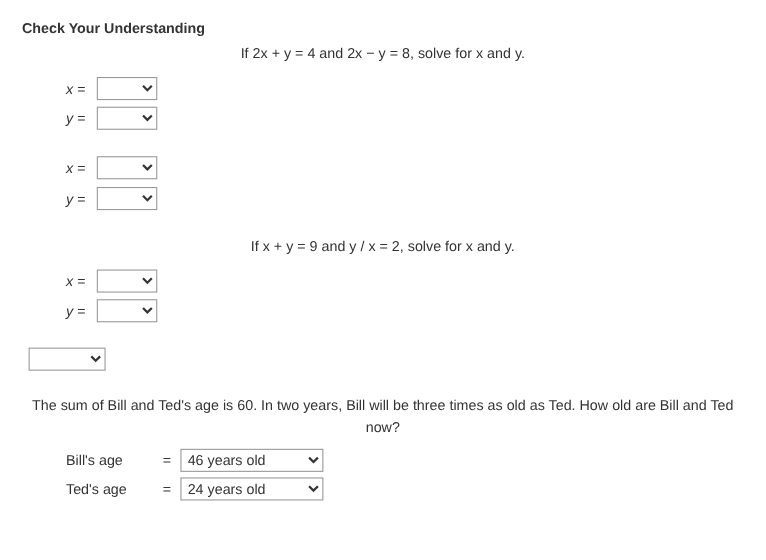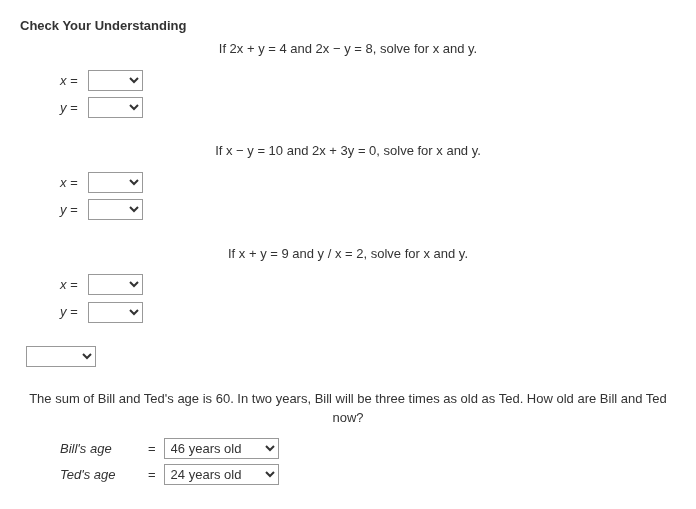--- a/index.html
+++ b/index.html
@@ -57,27 +57,26 @@
     }
     .age-row {
       display: flex;
       align-items: center;
       margin-bottom: 5px;
       margin-left: 40px;
     }
     .age-label {
       width: 80px;
       color: #333;
-      font-style: italic;
     }
     .age-equals {
       margin: 0 8px;
     }
     .age-select {
-      width: 115px;
+      width: 130px;
     }
     .inline-problem {
       display: flex;
       align-items: center;
       flex-wrap: wrap;
       margin-bottom: 22px;
     }
   </style>
 </head>
 <body>
@@ -105,21 +104,20 @@
         <option value="-2">-2</option>
         <option value="0">0</option>
         <option value="2">2</option>
         <option value="4">4</option>
       </select>
     </div>
   </div>
 </div>
 
 <div class="problem">
-  <div class="problem-text">If x − y = 10 and 2x + 3y = 0, solve for x and y.</div>
   <div class="vars">
     <div class="var-row">
       <span class="var-label">x =</span>
       <select>
         <option value=""></option>
         <option value="1">1</option>
         <option value="2">2</option>
         <option value="4">4</option>
         <option value="6">6</option>
       </select>

